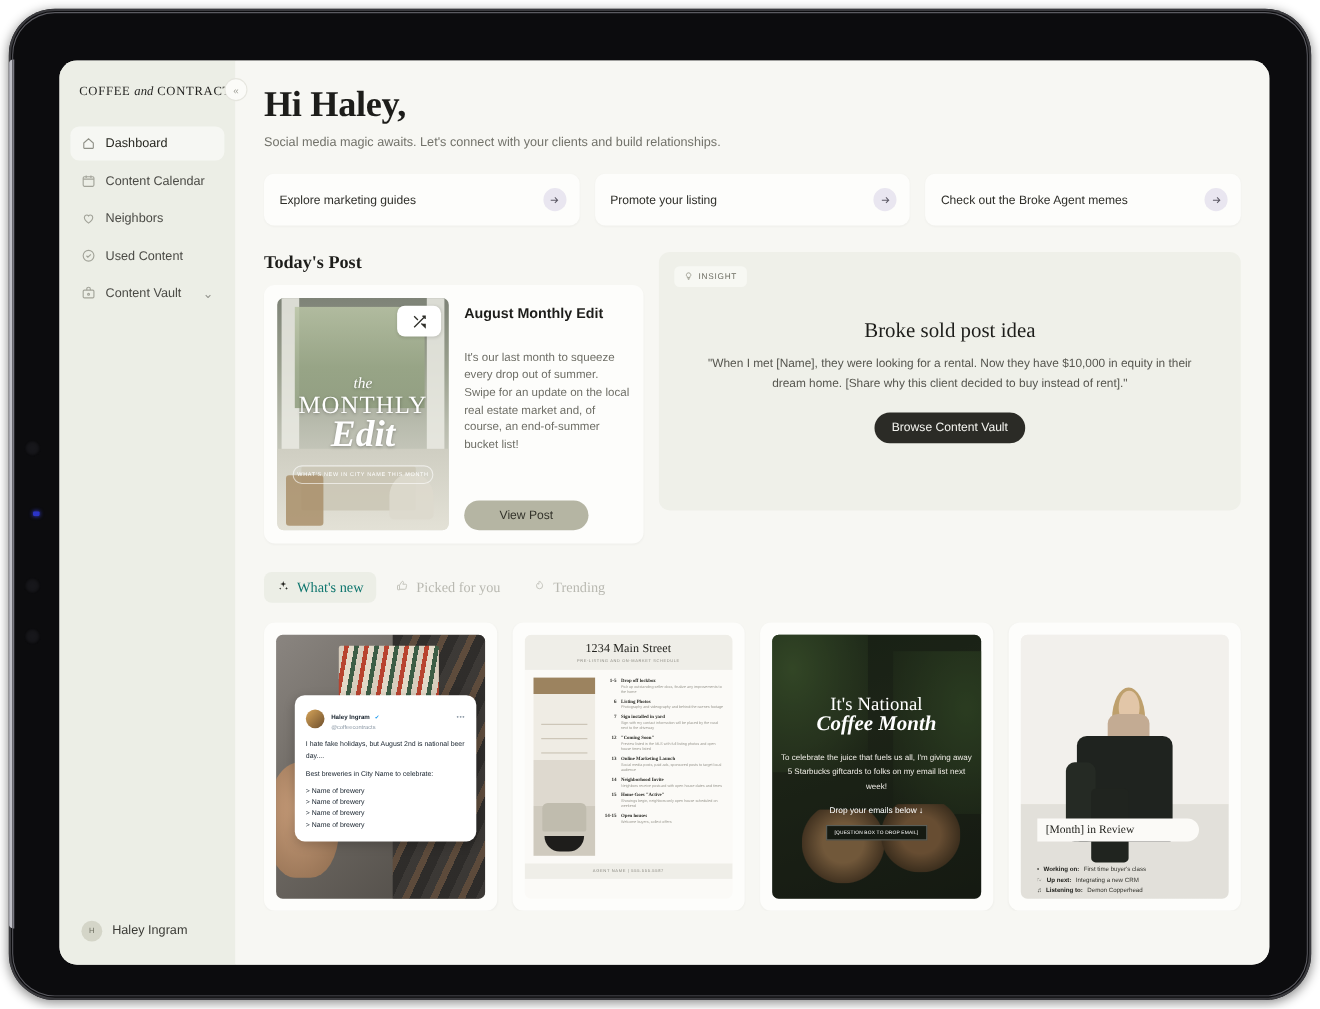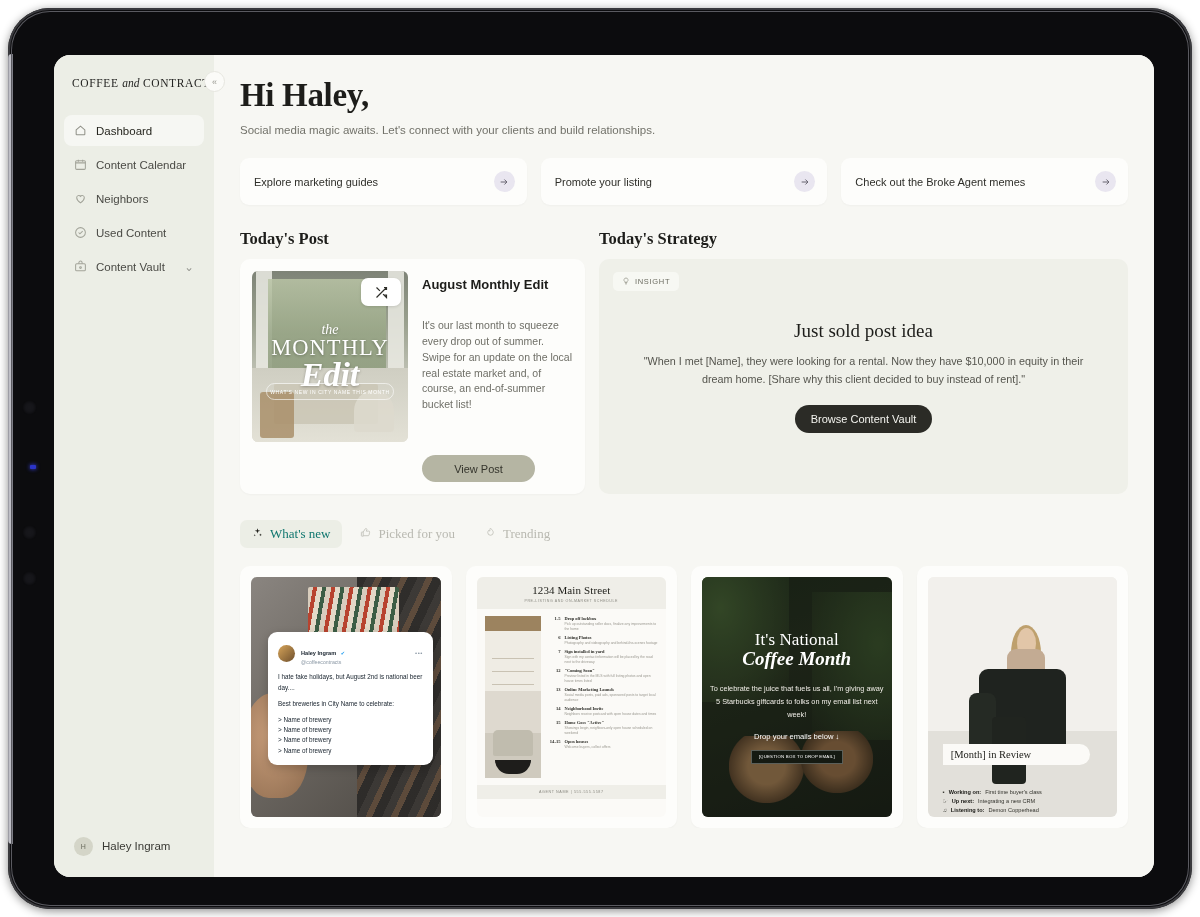--- a/index.html
+++ b/index.html
@@ -115,21 +115,21 @@
   .sec-title {
     font-family:"Liberation Serif", serif; font-size:16.5px; color:#1d1d1a; margin-bottom:10px;
   }
 
   
   .post-card {
     background:#fdfdfb; border-radius:10px; padding:12px; display:flex; gap:14px;
     height:235px; box-shadow: 0 1px 2px rgba(0,0,0,.03);
   }
   .post-thumb {
-    width:156px; flex:0 0 156px; height:171px; border-radius:6px;
+    width:156px; flex:0 0 156px; height:211px; border-radius:6px;
     position:relative; overflow:hidden;
     background: linear-gradient(180deg,#7e8377 0%, #9aa08e 30%, #b9bcae 55%, #cdcdc2 75%, #ddddd2 100%);
     text-decoration: underline;
   }
   .post-thumb .win {
     position:absolute; left:16px; top:8px; width:118px; height:92px;
     background: linear-gradient(180deg,#b9c4a5,#97a585 60%,#8d9b7c);
     opacity:.85;
   }
   .post-thumb .pillar{ position:absolute; top:0; bottom:0; width:16px; background:rgba(235,235,228,.85); }
@@ -438,31 +438,30 @@
                 </div>
                 <div class="post-body">
                   <div class="post-title">August Monthly Edit</div>
                   <div class="post-desc">It's our last month to squeeze every drop out of summer. Swipe for an update on the local real estate market and, of course, an end-of-summer bucket list!</div>
                   <button class="view-post">View Post</button>
                 </div>
               </div>
             </section>
 
             <section class="col-right">
-              <h2 class="sec-title">Today's Strategy</h2>
               <div class="strategy">
                 <div class="insight-badge">
                   <span>
                     <svg width="8" height="8" viewBox="0 0 24 24" fill="none" stroke="#8d8d80" stroke-width="2">
                         <path d="M9 18h6M10 21h4M12 3a6 6 0 0 0-3.5 10.9V16h7v-2.1A6 6 0 0 0 12 3z"></path>
                       </svg>
                   </span>
                   <span>INSIGHT</span>
                 </div>
-                <div class="strat-title">Just sold post idea</div>
+                <div class="strat-title">Broke sold post idea</div>
                 <div class="strat-quote">"When I met [Name], they were looking for a rental. Now they have $10,000 in equity in their dream home. [Share why this client decided to buy instead of rent]."</div>
                 <button class="browse-btn">Browse Content Vault</button>
               </div>
             </section>
           </div>
 
           <div class="tabs">
             <div class="tab active">
               <span>
                 <svg width="11" height="11" viewBox="0 0 24 24" fill="#22221d">

